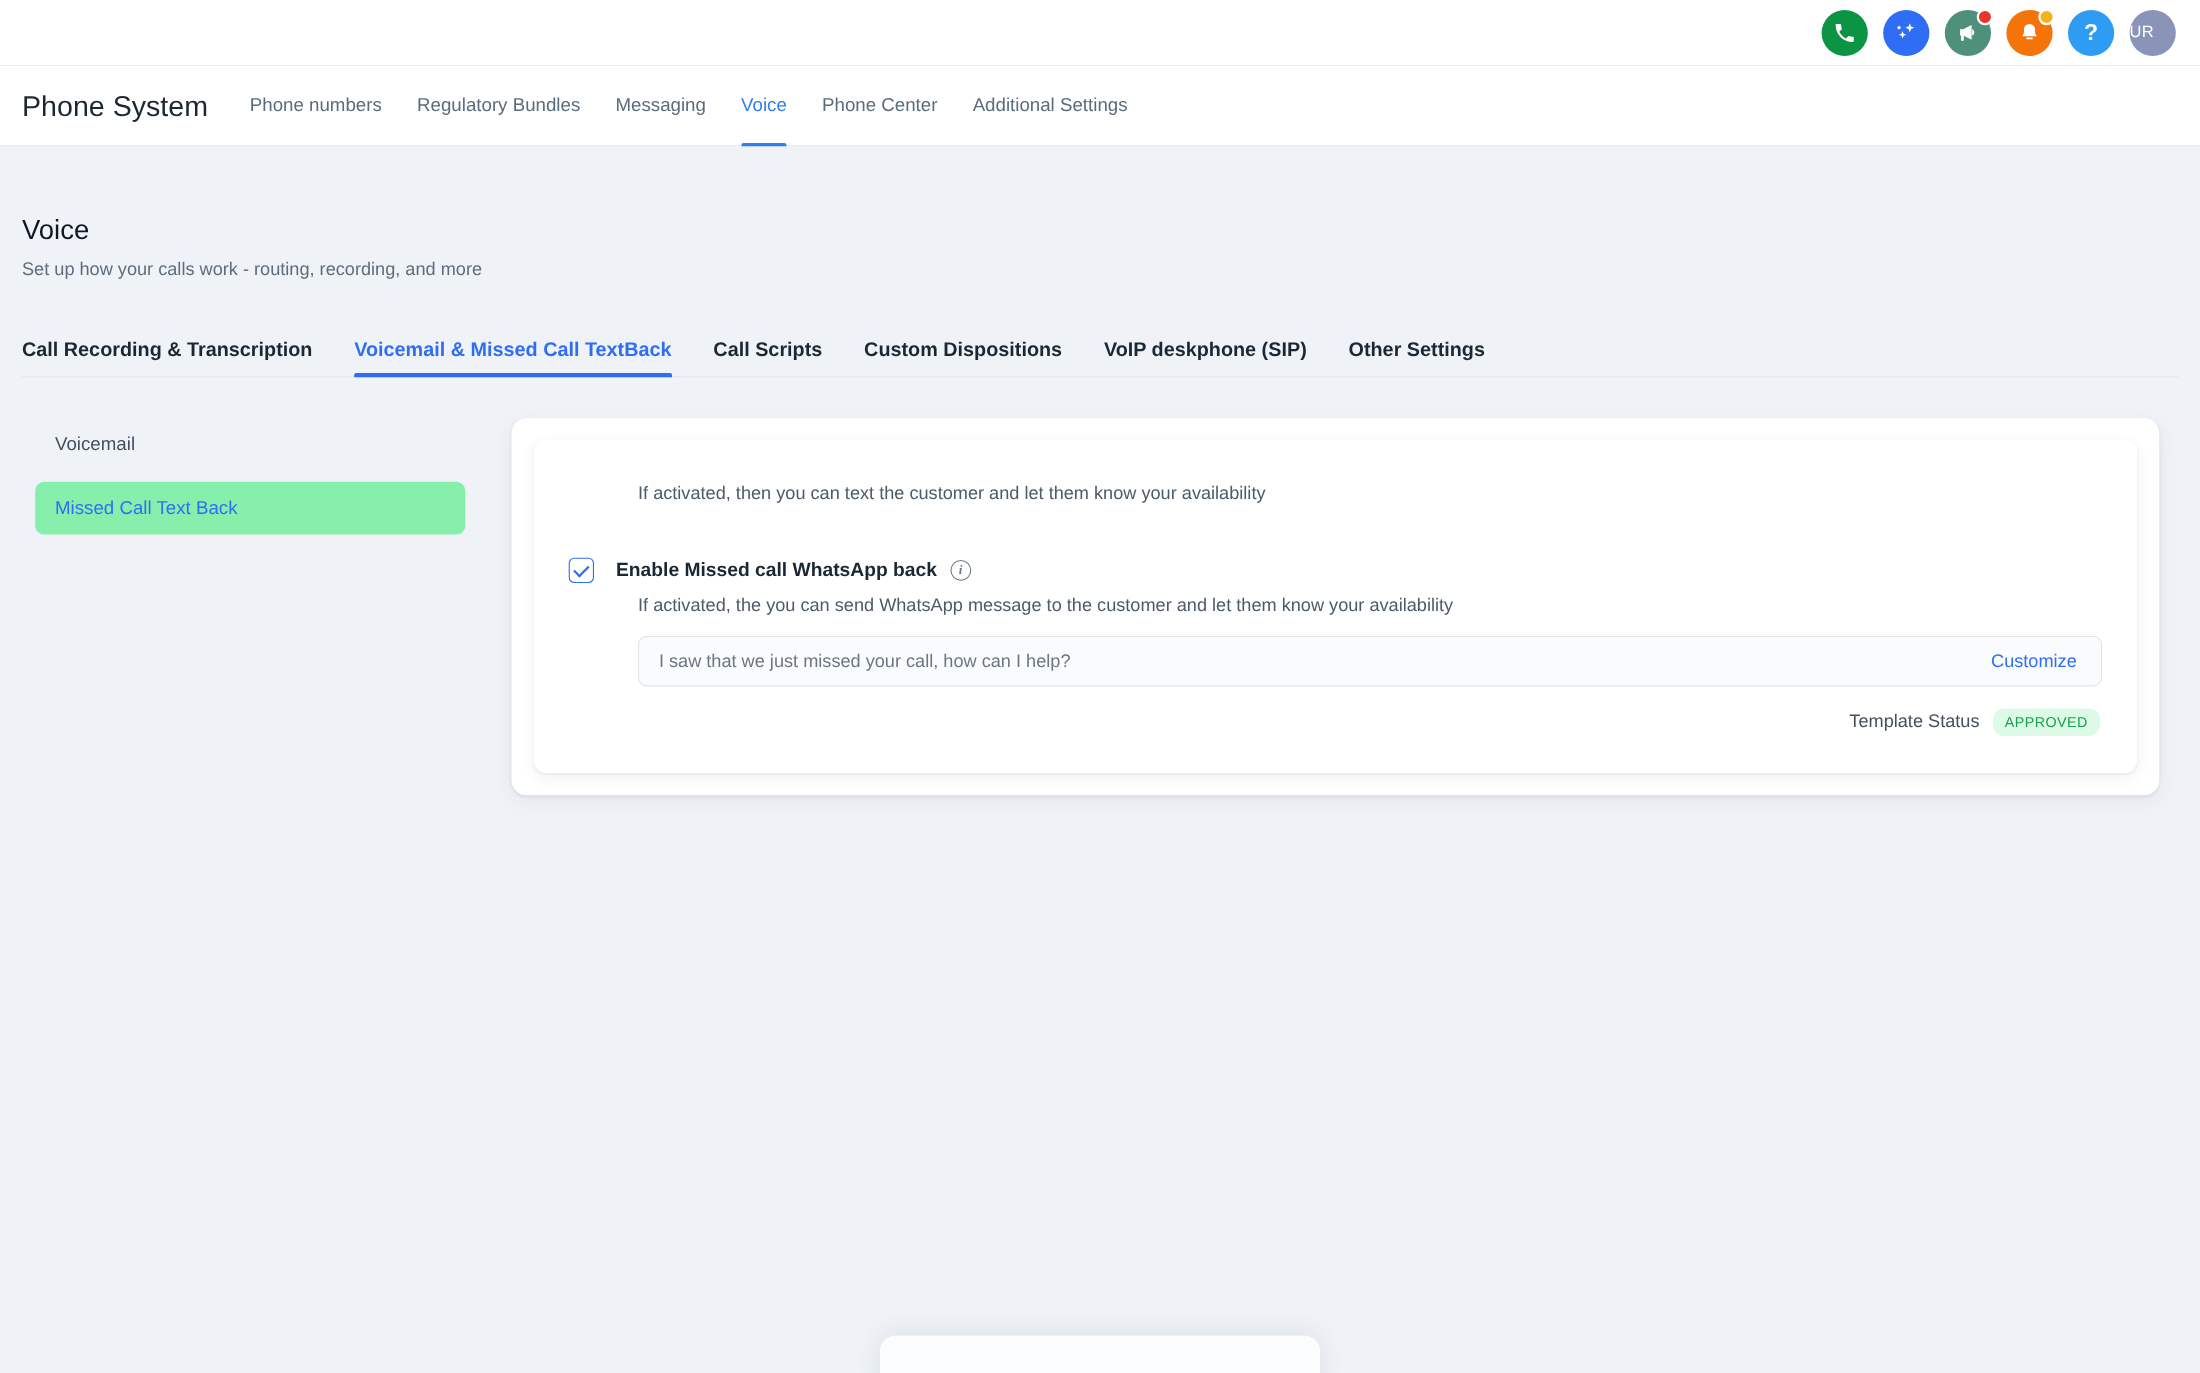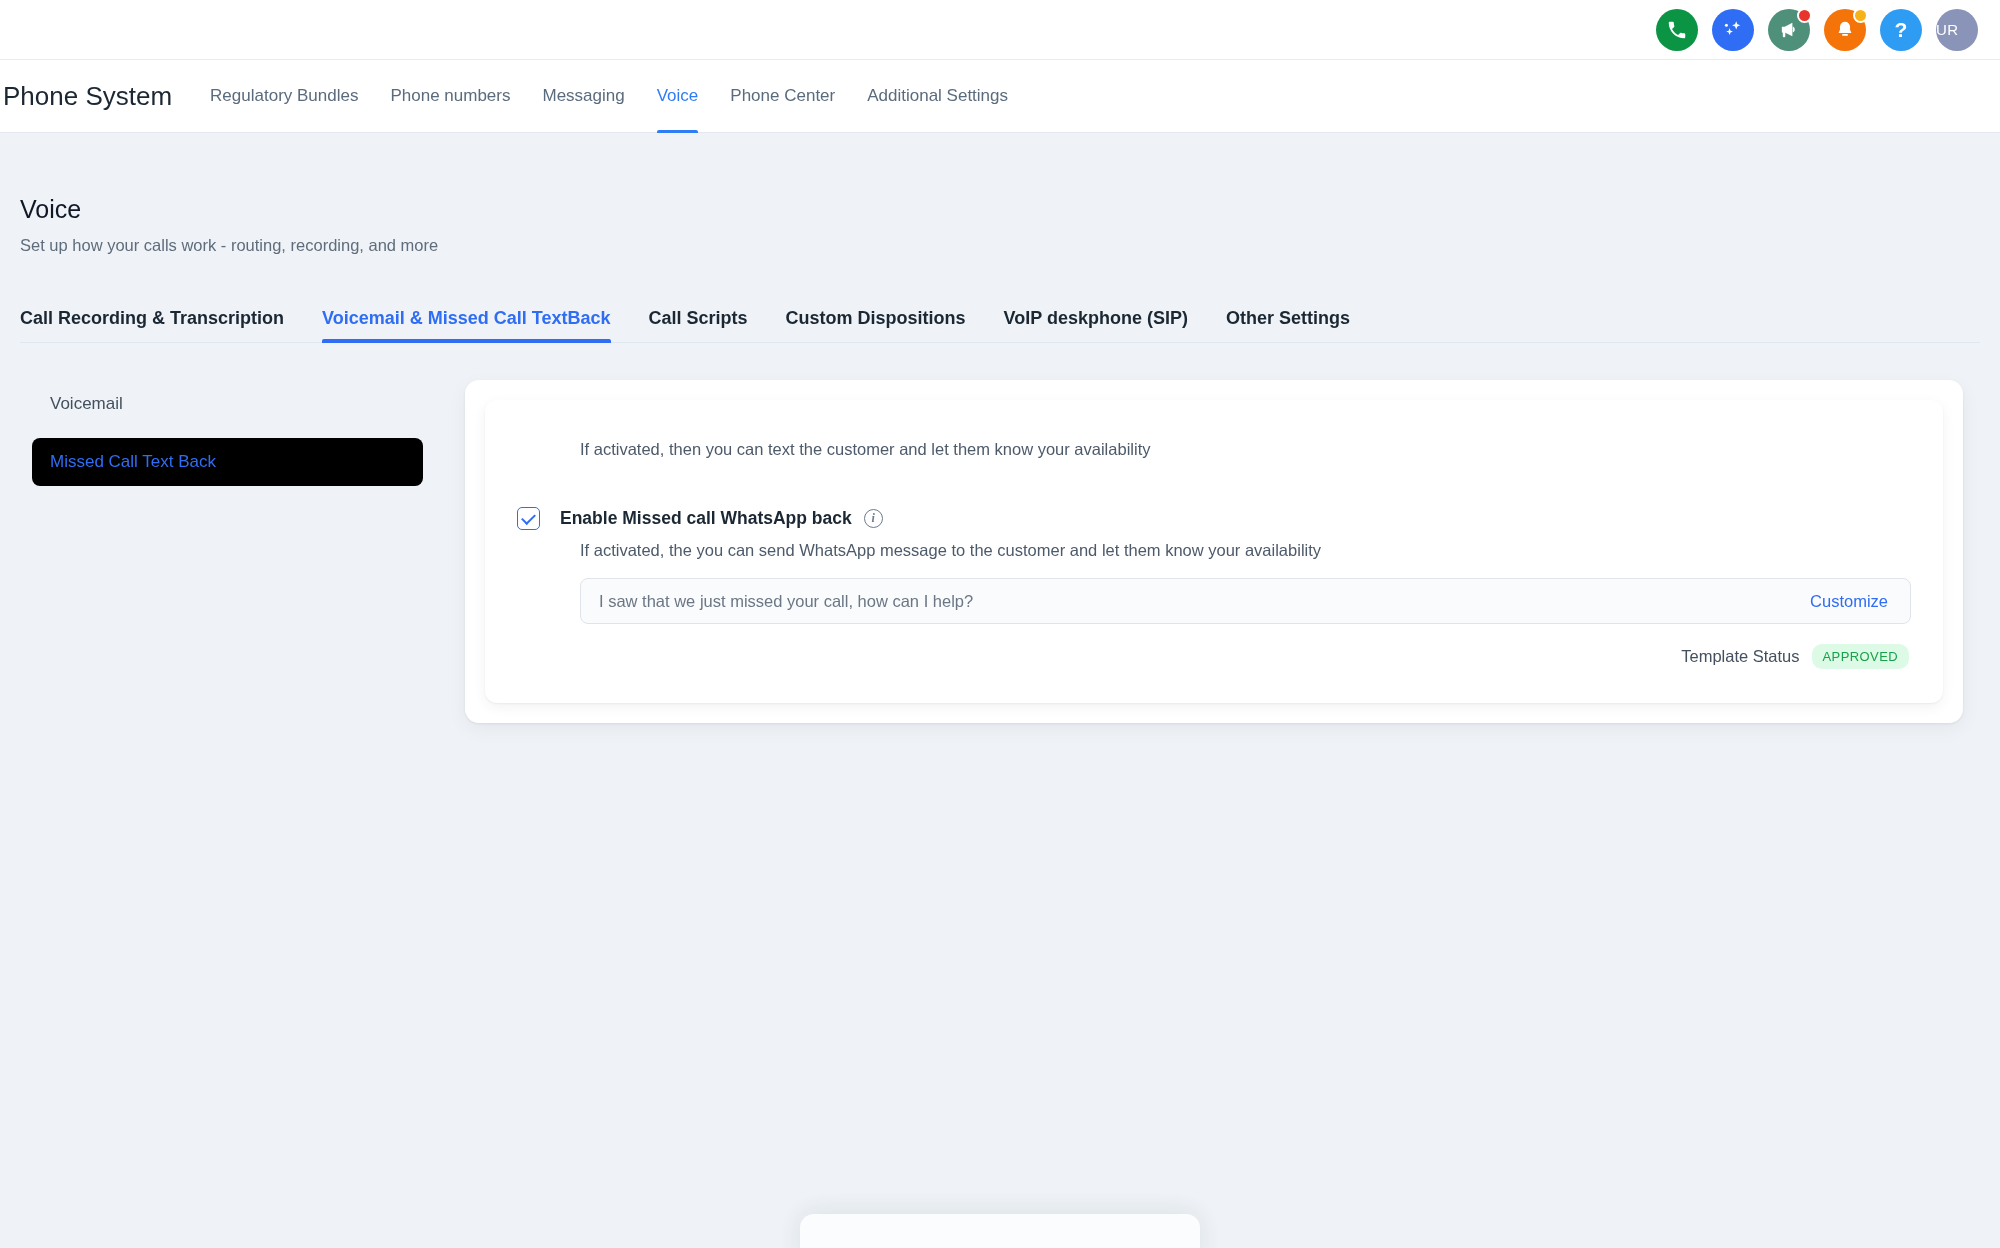--- a/index.html
+++ b/index.html
@@ -48,21 +48,21 @@
     letter-spacing: .3px;
     cursor: pointer;
   }
 
   
   .prodbar {
     height: 73px;
     background: #ffffff;
     display: flex;
     align-items: center;
-    padding-left: 3px;
+    padding-left: 20px;
     border-bottom: 1px solid #e3e8ee;
   }
   .prod-title {
     font-size: 26px;
     color: #1b2733;
     font-weight: 400;
     margin-right: 22px;
     white-space: nowrap;
   }
   .prod-nav { display: flex; align-items: center; height: 73px; }
@@ -145,21 +145,21 @@
     height: 48px;
     display: flex; align-items: center;
     padding: 0 18px;
     margin: 0 12px 10px 12px;
     border-radius: 8px;
     font-size: 17px;
     color: #44505e;
     cursor: pointer;
   }
   .side-item.active {
-    background: #000000;
+    background: #86efac;
     color: #2f6df4;
   }
 
   .outer-card {
     flex: 1 1 auto;
     background: #ffffff;
     border-radius: 14px;
     box-shadow: 0 1px 3px rgba(16,24,40,.07), 0 6px 20px rgba(16,24,40,.05);
     padding: 20px;
     margin-right: 17px;
@@ -328,22 +328,22 @@
   </div>
 
   <div class="avatar-btn">
     <span>UR</span>
   </div>
 </div>
 
 <div class="prodbar">
   <div class="prod-title">Phone System</div>
   <div class="prod-nav">
+    <div class="prod-nav-item">Phone numbers</div>
     <div class="prod-nav-item">Regulatory Bundles</div>
-    <div class="prod-nav-item">Phone numbers</div>
     <div class="prod-nav-item">Messaging</div>
     <div class="prod-nav-item active">Voice</div>
     <div class="prod-nav-item">Phone Center</div>
     <div class="prod-nav-item">Additional Settings</div>
   </div>
 </div>
 
 <div class="page">
 
   <div class="page-head">

